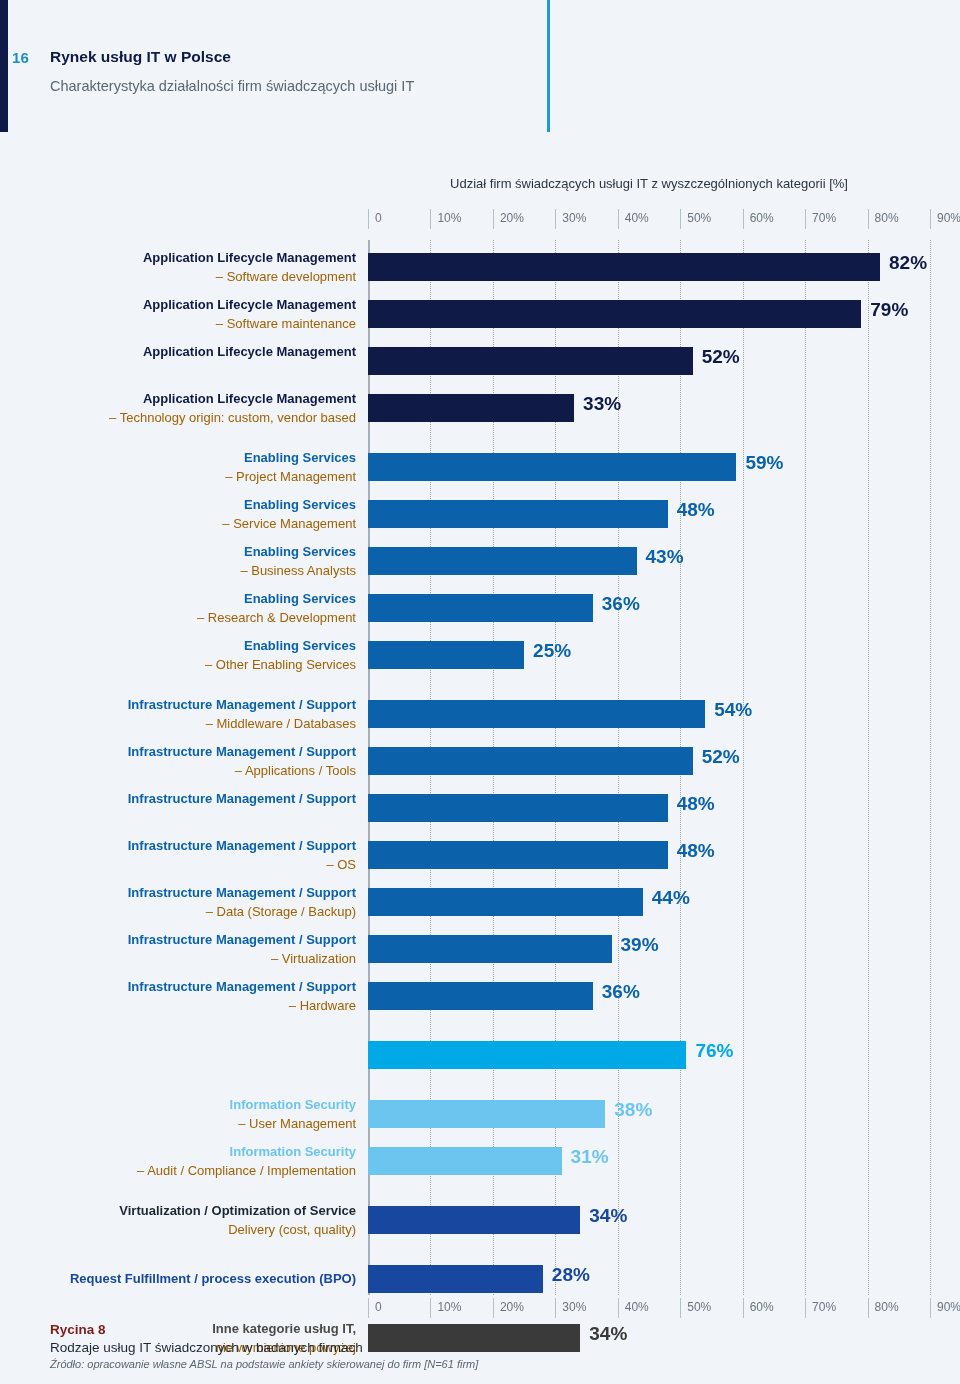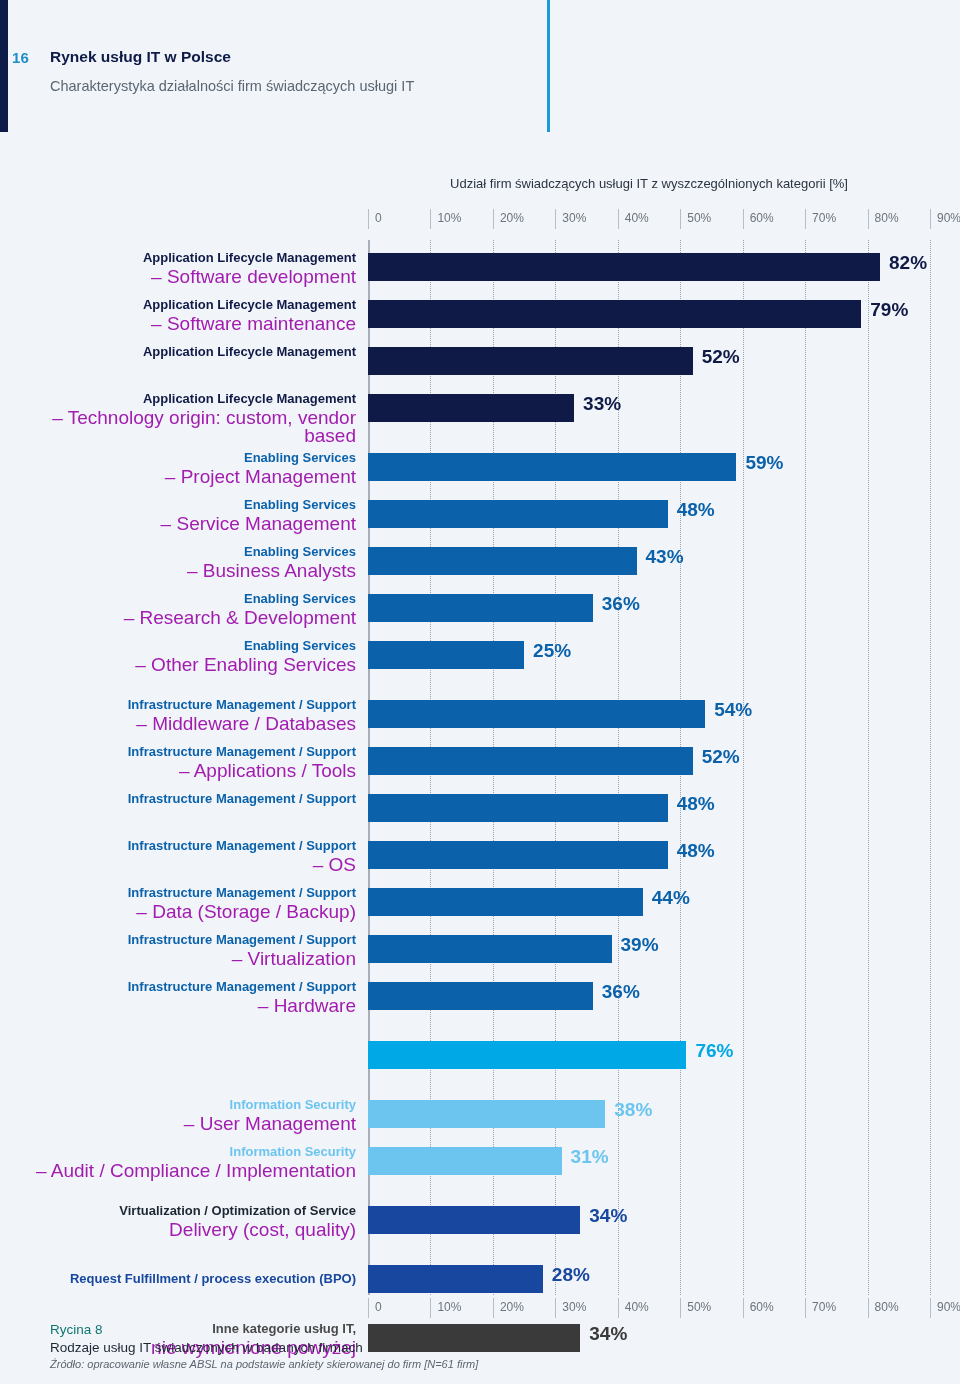--- a/index.html
+++ b/index.html
@@ -135,36 +135,36 @@
     top: -1px;
     line-height: 18.5px;
   }
   .cat-l1 {
     display: block;
     font-size: 13px;
     font-weight: bold;
   }
   .cat-l2 {
     display: block;
-    font-size: 19px;
-    color: #a21caf;
+    font-size: 13px;
+    color: #a16207;
   }
   .cat-single .cat-l1 { padding-top: 9px; }
 
   
   .footer {
     position: absolute;
     left: 50px;
     top: 1322px;
     width: 880px;
   }
   .fig-label {
     font-size: 13.5px;
-    font-weight: normal;
-    color: #0f766e;
+    font-weight: bold;
+    color: #7f1d1d;
     margin-bottom: 3px;
   }
   .fig-title {
     font-size: 13.5px;
     font-weight: normal;
     color: #1d2733;
     margin-bottom: 3px;
   }
   .fig-source {
     font-size: 11px;

